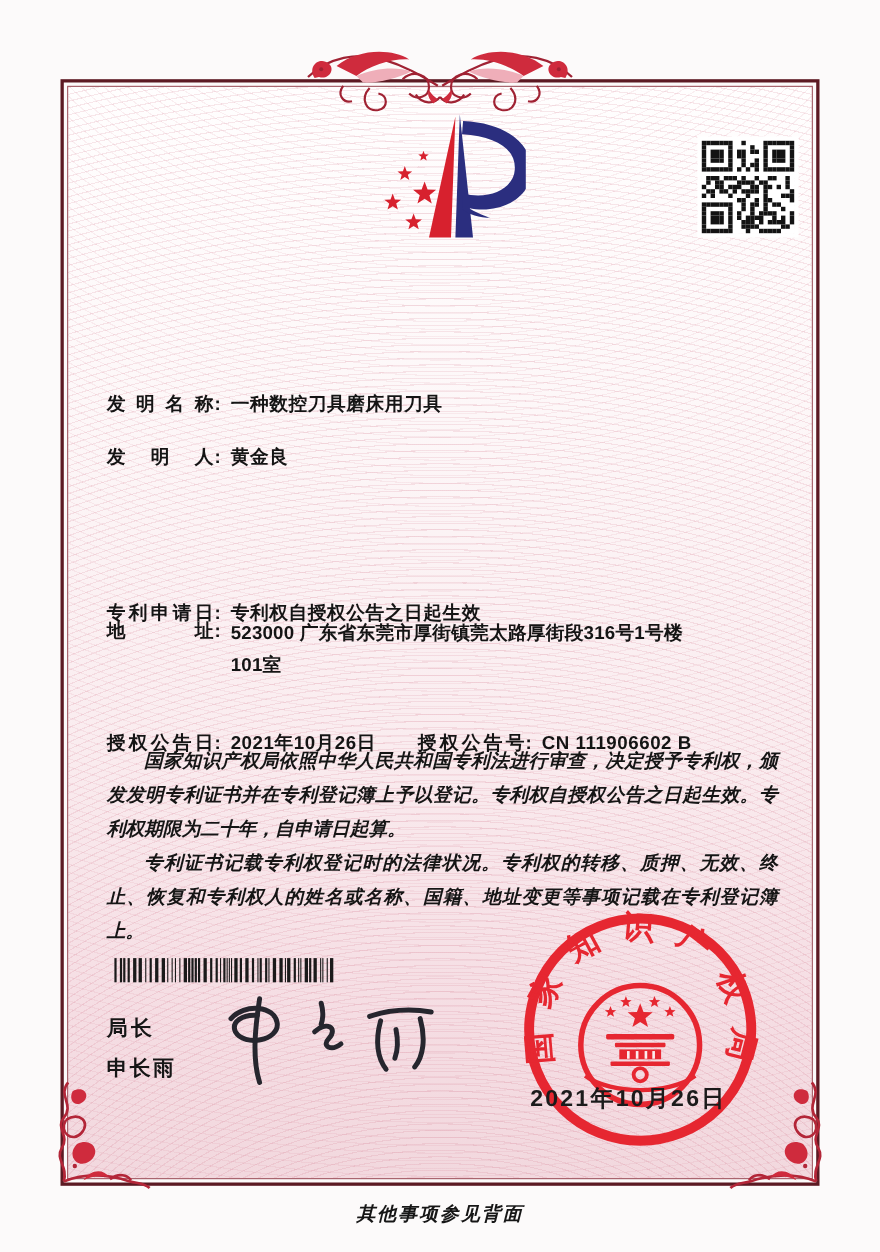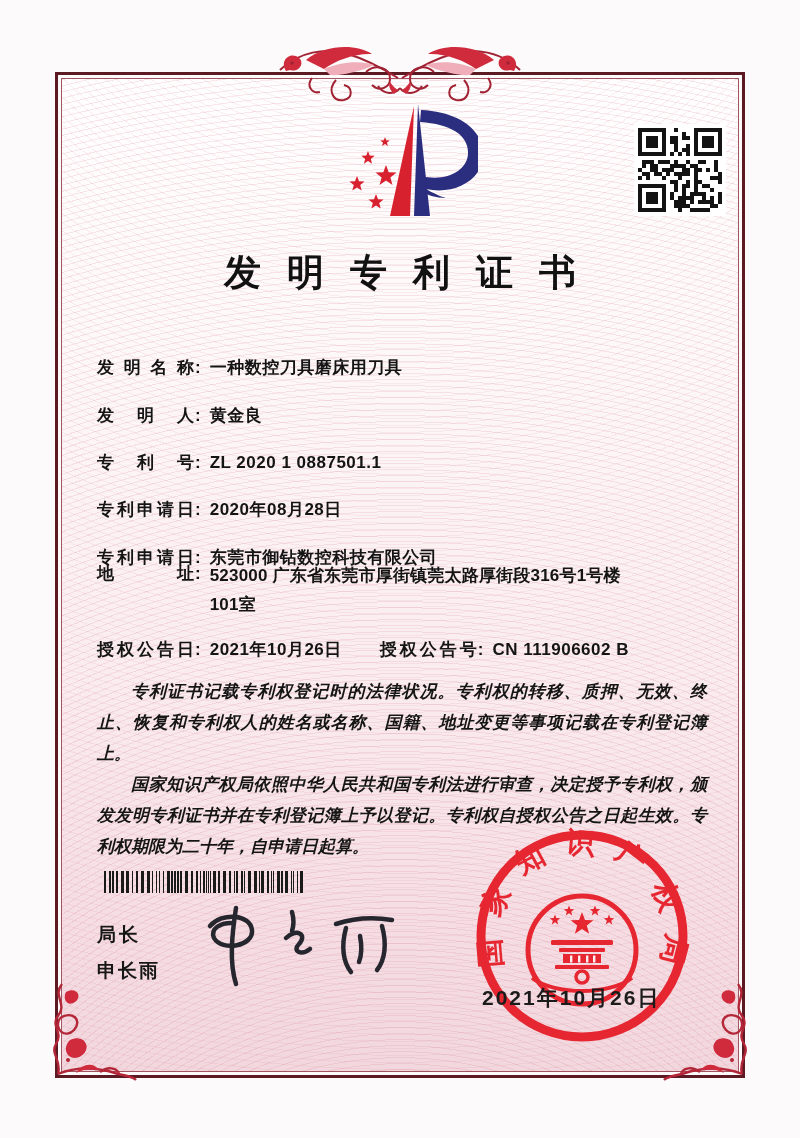--- a/index.html
+++ b/index.html
@@ -367,47 +367,40 @@
       <i style="left:20px;top:80px"></i>
       <i style="left:24px;top:80px"></i>
       <i style="left:40px;top:80px"></i>
       <i style="left:52px;top:80px"></i>
       <i style="left:56px;top:80px"></i>
       <i style="left:60px;top:80px"></i>
       <i style="left:64px;top:80px"></i>
       <i style="left:68px;top:80px"></i>
     </div>
 
-  <h1 class="title">发明专利证书</h1>
 
   <div class="row" style="top:356px">
     <span class="flabel">发明名称</span><span class="colon">:</span><span class="fvalue">一种数控刀具磨床用刀具</span>
   </div>
   <div class="row" style="top:404px">
     <span class="flabel">发明人</span><span class="colon">:</span><span class="fvalue">黄金良</span>
   </div>
-  <div class="row" style="top:451px">
-    <span class="flabel">专利号</span><span class="colon">:</span><span class="fvalue">ZL 2020 1 0887501.1</span>
-  </div>
-  <div class="row" style="top:498px">
-    <span class="flabel">专利申请日</span><span class="colon">:</span><span class="fvalue">2020年08月28日</span>
-  </div>
   <div class="row" style="top:546px">
-    <span class="flabel">专利申请日</span><span class="colon">:</span><span class="fvalue">东莞市御钻数控科技有限公司</span>
+    <span class="flabel">专利申请日</span><span class="colon">:</span><span class="fvalue">专利权自授权公告之日起生效</span>
   </div>
   <div class="row" style="top:562px">
     <span class="flabel">地址</span><span class="colon">:</span><span class="fvalue wrap">523000 广东省东莞市厚街镇莞太路厚街段316号1号楼101室</span>
   </div>
-  <div class="row" style="top:638px">
+  <div class="row" style="top:664px">
     <span class="flabel">授权公告日</span><span class="colon">:</span><span class="fvalue">2021年10月26日</span><span class="pair2"><span class="flabel">授权公告号</span><span class="colon">:</span><span class="fvalue">CN 111906602 B</span></span>
   </div>
 
   <div class="body-text">
+    <p>国家知识产权局依照中华人民共和国专利法进行审查，决定授予专利权，颁发发明专利证书并在专利登记簿上予以登记。专利权自授权公告之日起生效。专利权期限为二十年，自申请日起算。</p>
     <p>专利证书记载专利权登记时的法律状况。专利权的转移、质押、无效、终止、恢复和专利权人的姓名或名称、国籍、地址变更等事项记载在专利登记簿上。</p>
-    <p>国家知识产权局依照中华人民共和国专利法进行审查，决定授予专利权，颁发发明专利证书并在专利登记簿上予以登记。专利权自授权公告之日起生效。专利权期限为二十年，自申请日起算。</p>
   </div>
 
   <div class="barcode">
       <i style="left:0px;width:2px"></i>
       <i style="left:5px;width:2px"></i>
       <i style="left:8px;width:2px"></i>
       <i style="left:12px;width:2px"></i>
       <i style="left:17px;width:3px"></i>
       <i style="left:22px;width:3px"></i>
       <i style="left:28px;width:1px"></i>
@@ -494,14 +487,15 @@
       <rect x="4" y="5.5" width="2.4" height="7" fill="#fdeff0"></rect>
       <rect x="11" y="5.5" width="2.4" height="7" fill="#fdeff0"></rect>
       <rect x="-27" y="15" width="54" height="4" rx="1"></rect>
       <circle cx="0" cy="27" r="6" fill="none" stroke="#e61e28" stroke-width="3.5"></circle>
       <path d="M-50,28 C-38,37 -18,41 0,41 C18,41 38,37 50,28" fill="none" stroke="#e61e28" stroke-width="4"></path>
     </g>
   </svg>
 
   <div class="seal-date">2021年10月26日</div>
 
+  <div class="back-note">其他事项参见背面</div>
 
 </div>
 
 </body></html>

